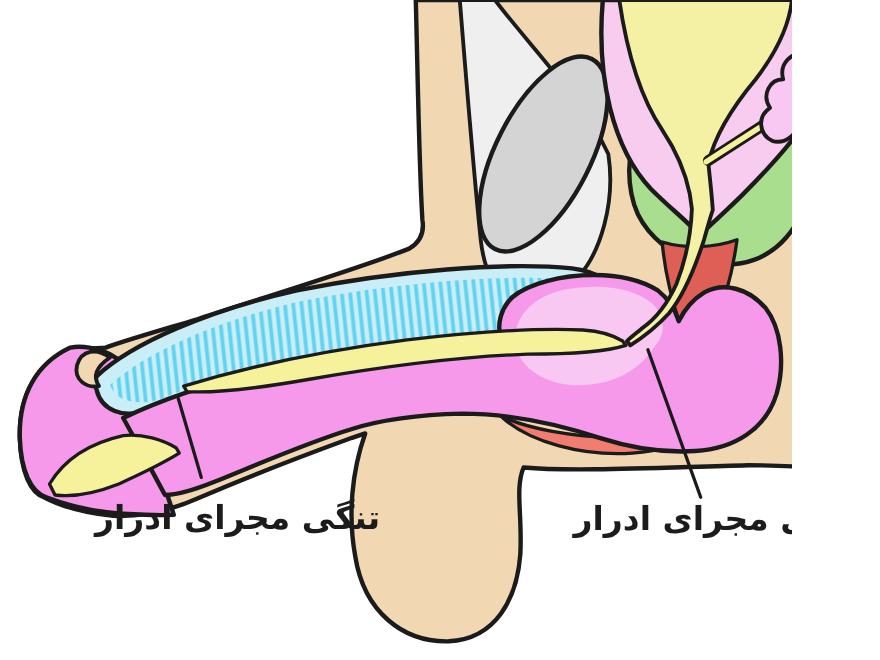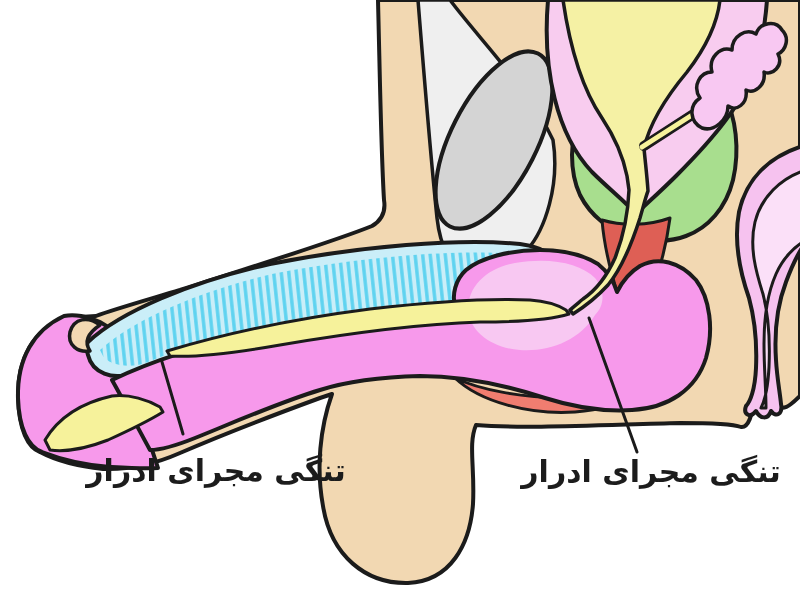--- a/index.html
+++ b/index.html
@@ -1,16 +1,16 @@
 <!DOCTYPE html>
 <html><head>
 <meta charset="utf-8">
 <style>
   html,body{margin:0;padding:0;background:#ffffff;}
-  .stage{position:relative;width:800px;height:600px;background:#ffffff;overflow:hidden;}
+  .stage{position:relative;width:720px;height:600px;background:#ffffff;overflow:hidden;}
   svg{display:block;}
   .lbl{
     font-family:"DejaVu Sans","Liberation Sans",sans-serif;
     font-weight:bold;
     font-size:30px;
     fill:#1c1c1c;
     direction:rtl;
   }
 </style>
 </head>

